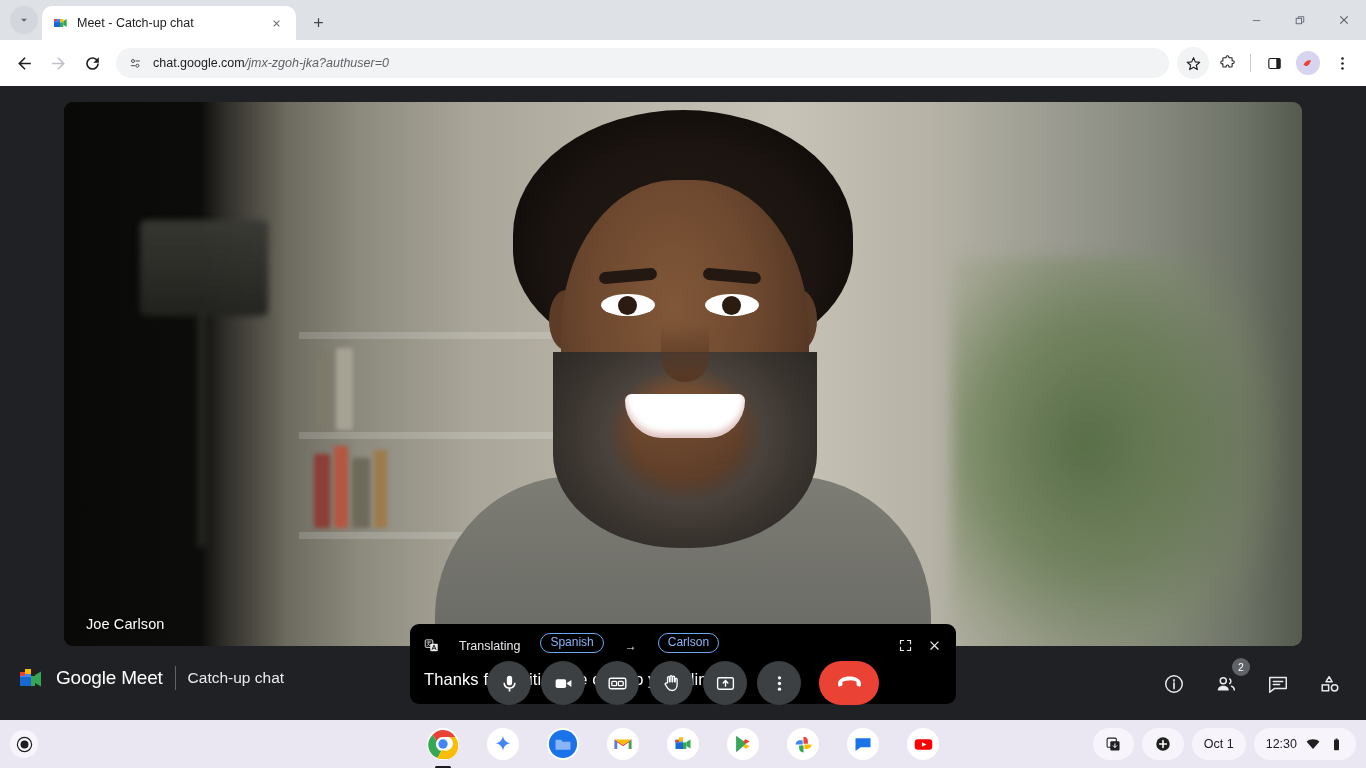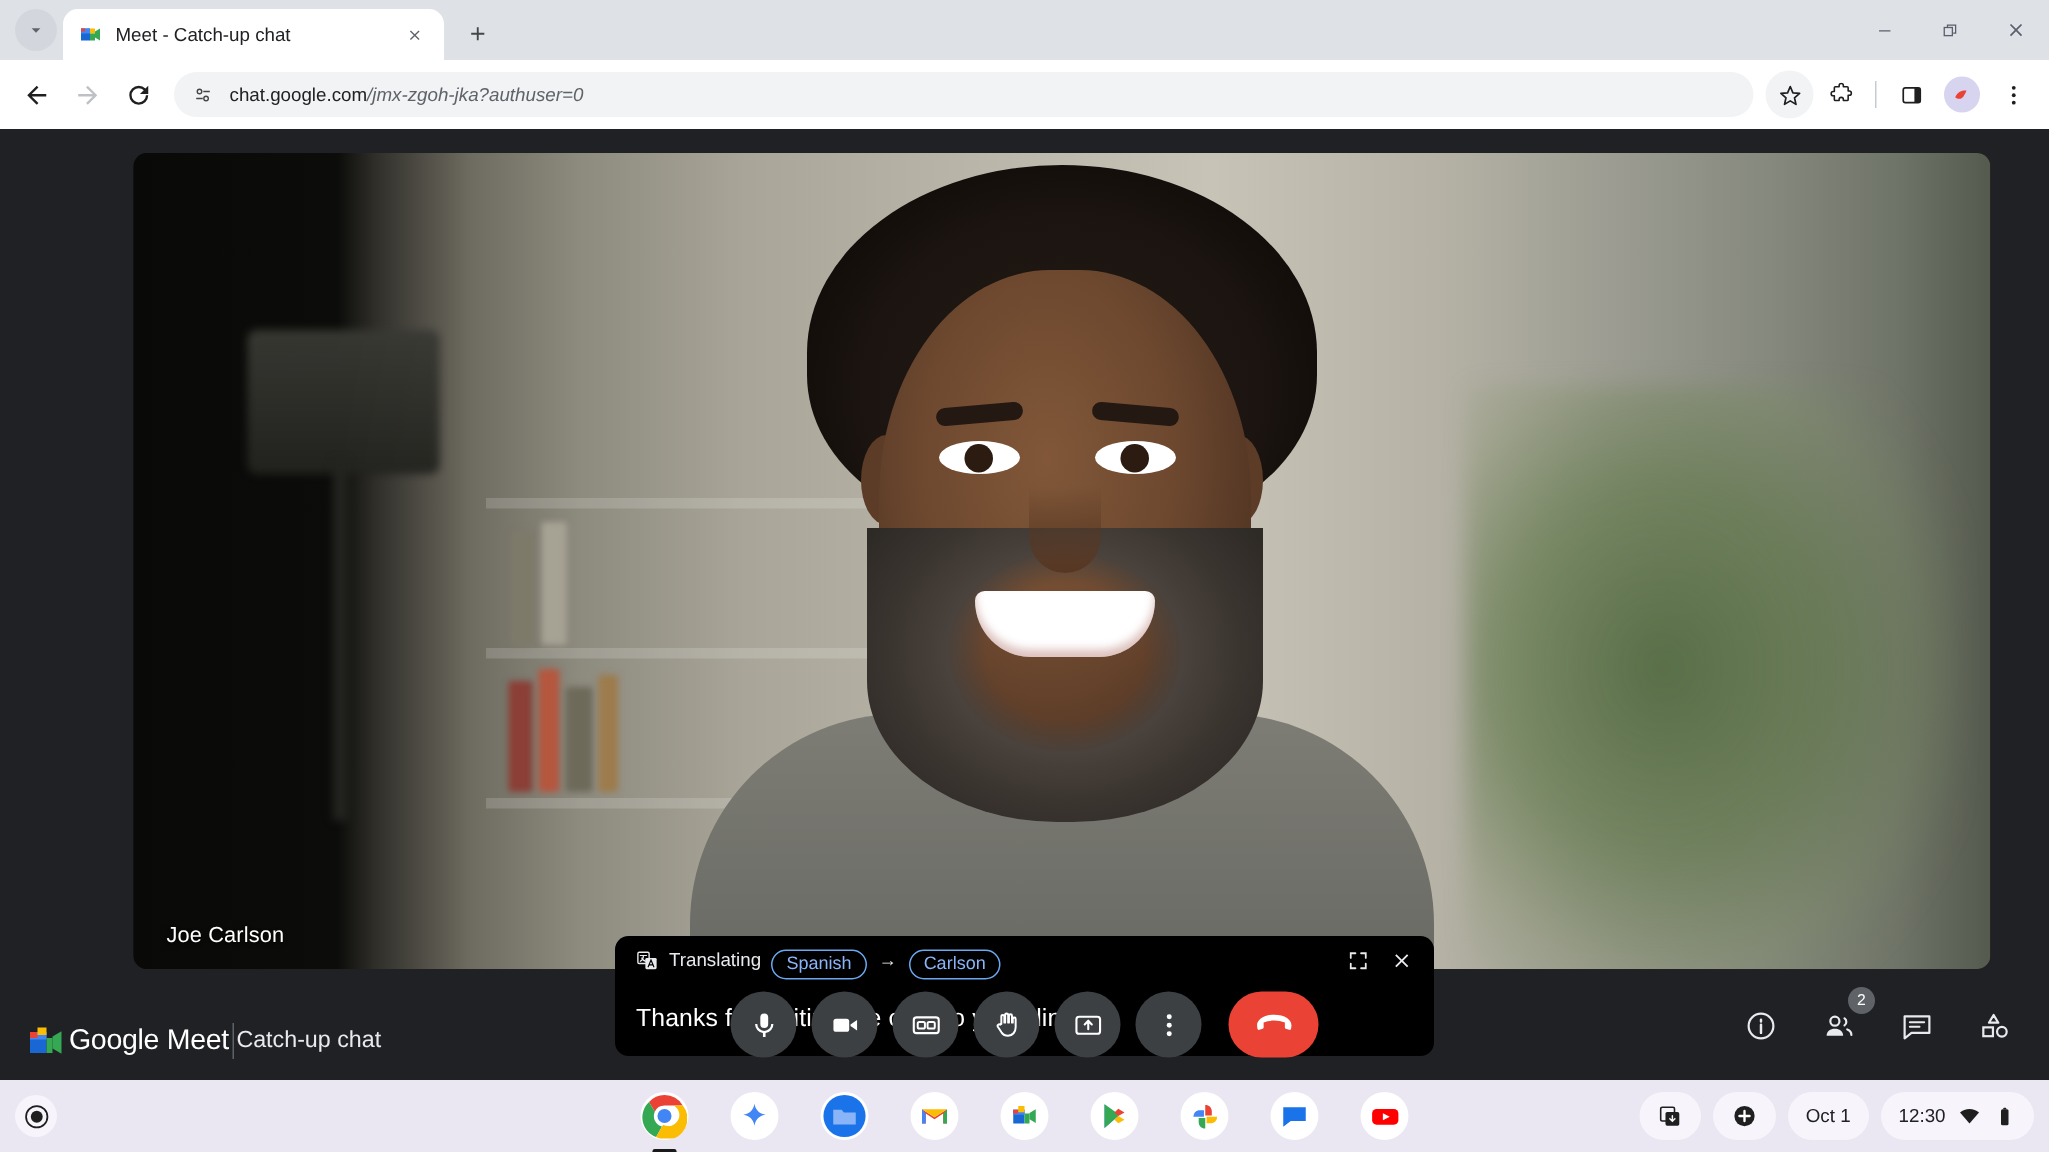--- a/index.html
+++ b/index.html
@@ -53,21 +53,21 @@
   .tbicon.star-bg { background:#f1f3f4; }
   .tbdiv { width:1px; height:18px; background:#c7cbd1; margin:0 5px; }
   .avatar {
     width:24px; height:24px; border-radius:50%; background:#d7d4ef;
     display:flex; align-items:center; justify-content:center;
   }
 
   
   .meet { height:634px; background:#202124; position:relative; }
 
-  .stage { position:absolute; left:64px; top:16px; width:1238px; height:544px;margin-left:25px; }
+  .stage { position:absolute; left:64px; top:16px; width:1238px; height:544px; }
   .tile {
     position:absolute; inset:0; border-radius:9px; overflow:hidden; background:#0b0b0b;
   }
   .tile .vbg { position:absolute; inset:0; }
   .tile .name {
     position:absolute; left:22px; bottom:14px; color:#fff; font-size:14.5px;
     text-shadow:0 1px 3px rgba(0,0,0,.8); letter-spacing:.1px;
   }
 
   
@@ -152,33 +152,33 @@
   .sv-name {
     position:absolute; left:14px; bottom:8px; color:#fff; font-size:13.5px;
     text-shadow:0 1px 3px rgba(0,0,0,.75);
   }
 
   
   .caption {
     position:absolute; left:410px; top:538px; width:546px; height:80px;
     background:#000; border-radius:9px; padding:9px 14px 0 14px;
   }
-  .cap-head { display:flex; align-items:flex-start; gap:7px; height:20px; }
+  .cap-head { display:flex; align-items:flex-end; gap:20px; height:20px; }
   .cap-label { color:#e8eaed; font-size:12.5px; }
   .pill {
     border:1px solid #6aa9f0; color:#8ab4f8; font-size:12px;
     border-radius:11px; padding:1px 9px 2px; line-height:15px;
   }
   .cap-arrow { color:#e8eaed; font-size:12px; margin:0 1px; }
   .cap-actions { margin-left:auto; display:flex; align-items:center; gap:14px; }
   .cap-text { color:#fff; font-size:16.5px; margin-top:17px; letter-spacing:.1px; }
 
   
   .ctlbar { position:absolute; left:0; bottom:0; width:100%; height:74px; }
-  .brand { position:absolute; left:18px; top:20px; display:flex; align-items:center; gap:2px;margin-top:16px; }
+  .brand { position:absolute; left:18px; top:20px; display:flex; align-items:center; gap:12px; }
   .brand .gm-logo { width:26px; height:22px; position:relative; }
   .brand .gm-text { font-size:19px; color:#fff; letter-spacing:-.2px; }
   .brand .vline { width:1px; height:24px; background:#5f6368; }
   .brand .mtg { font-size:15.5px; color:#e8eaed; }
 
   .ctls { position:absolute; left:50%; transform:translateX(-50%); top:15px; display:flex; align-items:center; gap:10px; }
   .cbtn {
     width:44px; height:44px; border-radius:50%; background:#3c4043;
     display:flex; align-items:center; justify-content:center;
   }

